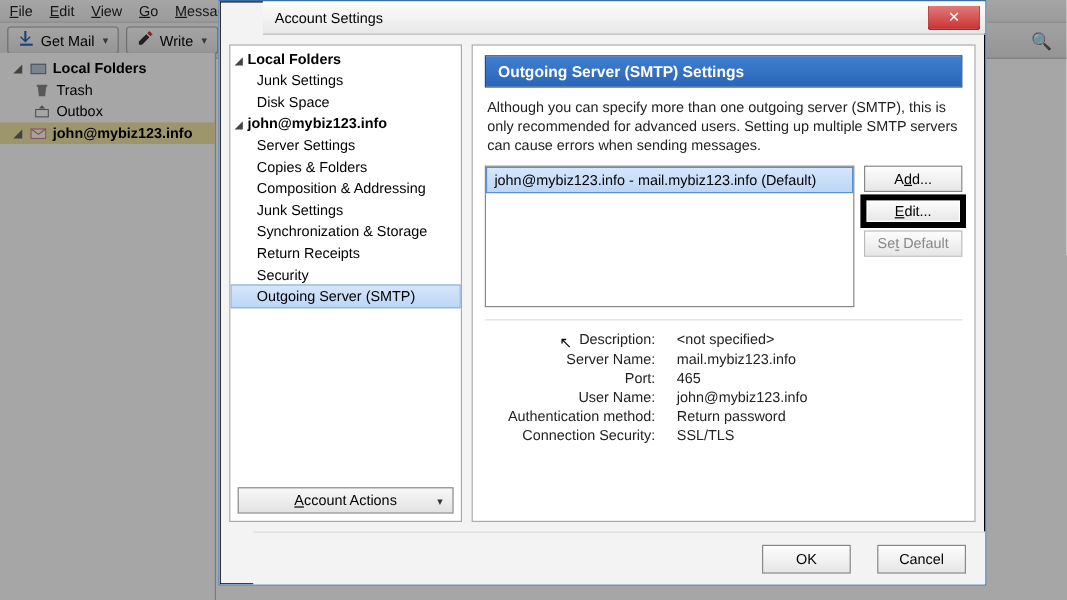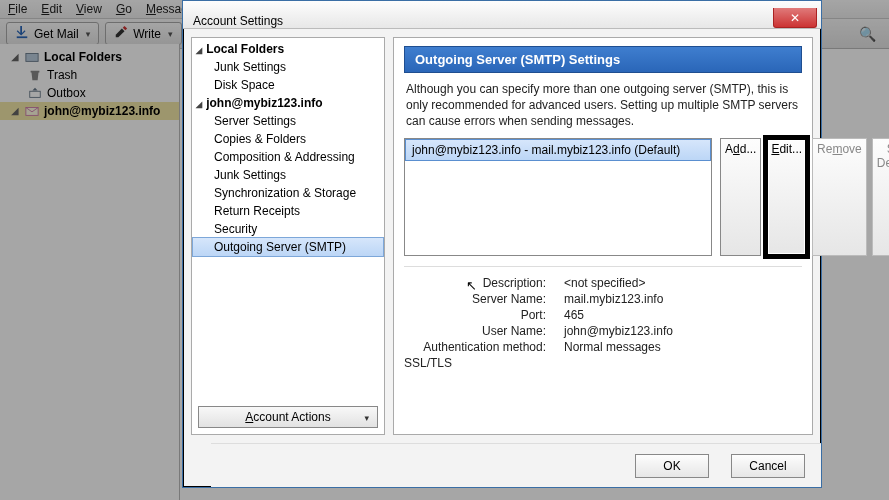--- a/index.html
+++ b/index.html
@@ -22,21 +22,21 @@
 .folderpane { width: 180px; border-right: 1px solid #bbb; padding: 4px 0; font-size: 12px; background: #fff; }
 .ftree-item { display: flex; align-items: center; gap: 5px; padding: 2px 4px 2px 10px; }
 .ftree-item.acct { font-weight: bold; }
 .ftree-item.sel { background: #f2e6a8; }
 .ftree-item .twisty { width: 10px; text-align: center; color: #666; font-size: 9px; }
 .ftree-item .ico { width: 14px; height: 14px; display: inline-flex; align-items: center; justify-content: center; }
 .ico svg { width: 14px; height: 14px; }
 
 
 .dialog { position: absolute; left: 182px; top: 0; width: 640px; height: 488px; background: #f3f3f3; border: 1px solid #3a6ea5; z-index: 10; box-shadow: 0 0 0 1px #000 inset; }
-.titlebar { height: 28px; background: linear-gradient(#fdfdfd,#e7e7e7); border-bottom: 1px solid #bbb; display: flex; align-items: flex-end; padding: 0 0 0 10px; font-size: 12px; }
+.titlebar { height: 28px; background: linear-gradient(#fdfdfd,#e7e7e7); border-bottom: 1px solid #bbb; display: flex; align-items: center; padding: 0 0 0 10px; font-size: 12px; margin-left: 36px; }
 .titlebar .spacer { flex: 1; }
 .closebtn { width: 44px; height: 20px; background: linear-gradient(#e07a7a,#c33); color: #fff; display: flex; align-items: center; justify-content: center; border: 1px solid #a22; border-top: none; font-size: 12px; margin-right: 4px; border-radius: 0 0 3px 3px; }
 
 .dbody { position: absolute; top: 28px; bottom: 44px; left: 0; right: 0; display: flex; padding: 8px; gap: 8px; }
 
 .tree { width: 194px; border: 1px solid #aaa; background: #fff; font-size: 12px; overflow: hidden; display:flex; flex-direction:column;}
 .tree-inner { flex:1; overflow:auto; padding: 2px 0;}
 .tnode { padding: 2px 6px 2px 12px; white-space: nowrap; cursor: default; }
 .tnode.head { font-weight: bold; padding-left: 4px; }
 .tnode.head::before { content: "◢"; font-size: 8px; margin-right: 4px; color: #444; }
@@ -50,21 +50,21 @@
 
 .content { flex: 1; border: 1px solid #aaa; background: #fff; padding: 8px 10px; font-size: 12px; display: flex; flex-direction: column; }
 .bluebar { background: linear-gradient(#3f7ecf,#2a66b8); color: #fff; font-weight: bold; padding: 5px 10px; border: 1px solid #1f4e90; font-size: 13px; }
 .desc { font-size: 12px; color: #222; margin: 8px 2px; line-height: 1.35; }
 
 .listrow { display: flex; gap: 8px; }
 .smtplist { flex: 1; border: 1px solid #888; height: 118px; background: #fff; }
 .smtplist .row { padding: 3px 6px; font-size: 12px; }
 .smtplist .row.sel { background: linear-gradient(#d6e6fb,#bcd6f6); border: 1px solid #5a8fd0; }
 
-.btncol { width: 82px; display: flex; flex-direction: row; gap: 5px; }
+.btncol { width: 82px; display: flex; flex-direction: column; gap: 5px; }
 .wbtn { border: 1px solid #888; background: linear-gradient(#fdfdfd,#e6e6e6); font-size: 12px; padding: 3px 4px; text-align: center; }
 .wbtn.disabled { color: #888; border-color: #bbb; }
 .wbtn.highlight { border: 2px solid #000; box-shadow: 0 0 0 1px #fff inset, 0 0 0 3px #000; padding: 2px 3px; }
 .wbtn u { text-decoration: underline; }
 
 .details { margin-top: 10px; border-top: 1px solid #ddd; padding-top: 8px; }
 .drow { display: flex; font-size: 12px; padding: 1px 0; gap: 12px; }
 .drow .lab { width: 148px; text-align: right; padding-right: 6px; color: #222; }
 .drow .val { flex: 1; color: #222; }
 
@@ -193,21 +193,20 @@
       <div class="bluebar">Outgoing Server (SMTP) Settings</div>
       <div class="desc">Although you can specify more than one outgoing server (SMTP), this is only recommended for advanced users. Setting up multiple SMTP servers can cause errors when sending messages.</div>
 
       <div class="listrow">
         <div class="smtplist">
           <div class="row sel">john@mybiz123.info - mail.mybiz123.info (Default)</div>
         </div>
         <div class="btncol">
           <div class="wbtn">A<u>d</u><span>d...</span></div>
           <div class="wbtn highlight"><u>E</u><span>dit...</span></div>
-          <div class="wbtn disabled">Re<u>m</u><span>ove</span></div>
           <div class="wbtn disabled">Se<u>t</u><span> Default</span></div>
         </div>
       </div>
 
       <div class="details">
         <div class="drow">
             <div class="lab">Description:</div>
             <div class="val">&lt;not specified&gt;</div>
           </div>
         <div class="drow">
@@ -217,23 +216,24 @@
         <div class="drow">
             <div class="lab">Port:</div>
             <div class="val">465</div>
           </div>
         <div class="drow">
             <div class="lab">User Name:</div>
             <div class="val">john@mybiz123.info</div>
           </div>
         <div class="drow">
             <div class="lab">Authentication method:</div>
-            <div class="val">Normal messages</div>
-          </div>
-        <div class="drow">
+            <div class="val">Return password</div>
+          </div>
+        <div class="drow">
+            <div class="lab">Connection Security:</div>
             <div class="val">SSL/TLS</div>
           </div>
       </div>
     </div>
   </div>
 
   <div class="dbuttons">
     <div class="dlg-btn">OK</div>
     <div class="dlg-btn">Cancel</div>
   </div>

